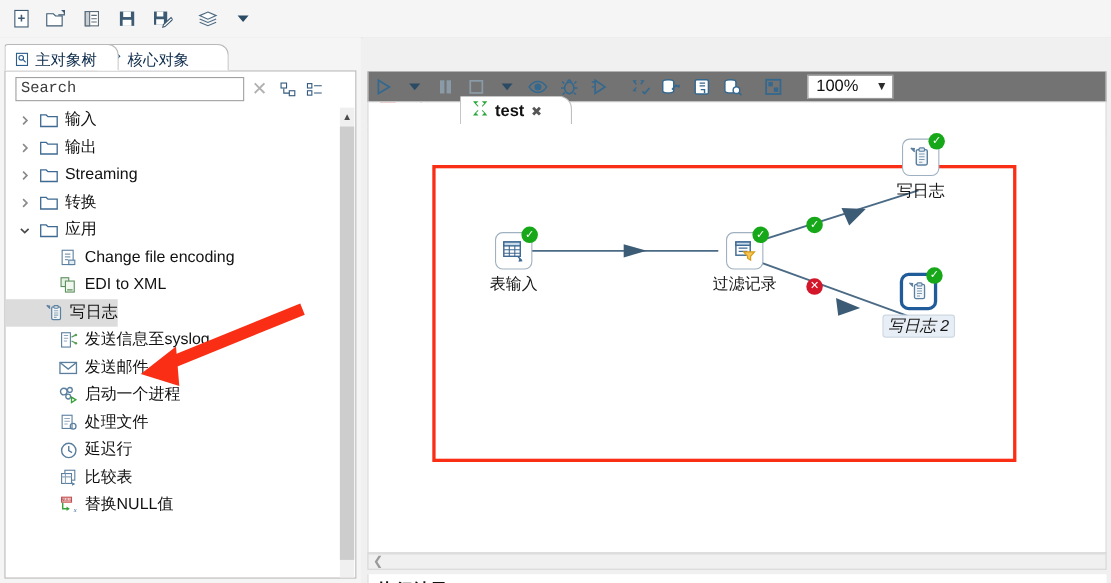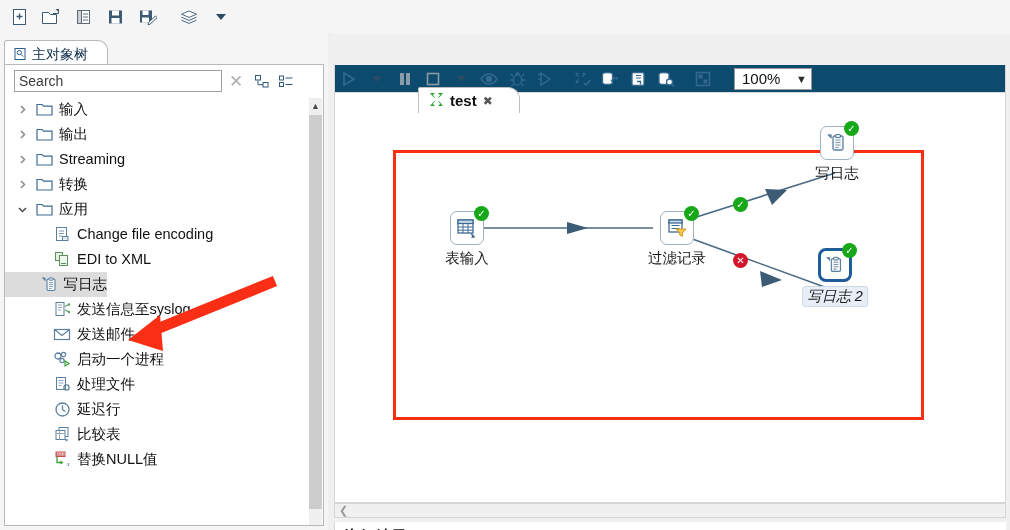--- a/index.html
+++ b/index.html
@@ -54,21 +54,21 @@
     background:#ffffff; border:1px solid #b8b8b8; box-sizing:border-box;
   }
   #search-row {
     position:absolute; left:0; top:0; width:318px; height:32px;
     display:flex; align-items:center;
   }
   #search-input {
     margin-left:9px; width:208px; height:22px; box-sizing:border-box;
     border:1px solid #a0a0a0; background:#fff;
     font-size:14px; color:#333; padding:0 4px;
-    font-family:Liberation Sans, sans-serif;
+    font-family:Liberation Mono, monospace;
   }
   #search-input::placeholder { color:#3c3c3c; opacity:1; }
   #clear-icon { width:28px; text-align:center; color:#b0b0b0; font-size:17px; cursor:pointer; }
   .mini-icon { width:24px; height:20px; display:flex; align-items:center; justify-content:center; }
 
   #tree-scroll {
     position:absolute; left:0; top:32px; width:304px; height:428px;
     overflow:hidden;
   }
   .tree-row {
@@ -99,21 +99,21 @@
     border:1px solid #bfbfbf; border-bottom:none; border-radius:2px 12px 0 0;
     background:#f3f3f3; white-space:nowrap;
   }
   #etab-welcome { left:4px; width:92px; color:#111; }
   #etab-test { left:88px; width:102px; background:#ffffff; color:#111; font-weight:bold; z-index:2; }
   .etab .closex { color:#555; font-size:12px; }
   #ed-tab-underline { position:absolute; left:4px; top:30px; width:672px; height:1px; background:#bfbfbf; }
 
   #ed-toolbar {
     position:absolute; left:4px; top:31px; width:672px; height:28px;
-    background:#0c4a6e; border:1px solid #d6d6d6; border-top:none; box-sizing:border-box;
+    background:#737373; border:1px solid #d6d6d6; border-top:none; box-sizing:border-box;
     display:flex; align-items:center;
   }
   .ed-ic { height:26px; min-width:22px; display:flex; align-items:center; justify-content:center; padding:0 3px; }
   .ed-sep { width:9px; }
   #zoom-combo {
     margin-left:8px; width:78px; height:22px; box-sizing:border-box;
     border:1px solid #9a9a9a; background:#fff;
     display:flex; align-items:center; justify-content:space-between;
     padding:0 4px 0 7px; font-size:15px; color:#111;
   }
@@ -221,20 +221,28 @@
       </svg>
     </div>
     <div class="tb-icon">
       <div class="caret"></div>
     </div>
   </div>
 
   <div id="left-panel">
 
     <div id="tabstrip">
+      <div class="vtab" id="tab-core">
+        <span>
+          <svg width="14" height="14" viewBox="0 0 14 14">
+            <path d="M2 12l1.2-3L10 2.3l1.8 1.8L5 11z" fill="#fff" stroke="#2b5d8a" stroke-width="1.1"></path>
+          </svg>
+        </span>
+        <span>核心对象</span>
+      </div>
       <div class="vtab" id="tab-main">
         <span>
           <svg width="14" height="14" viewBox="0 0 14 14">
             <rect x="2" y="1.5" width="10" height="11" fill="#fff" stroke="#2b5d8a"></rect>
             <circle cx="6.3" cy="5.6" r="2.1" fill="none" stroke="#2b5d8a"></circle>
             <path d="M8 7.3l2.3 2.3" stroke="#2b5d8a"></path>
           </svg>
         </span>
         <span>主对象树</span>
       </div>

